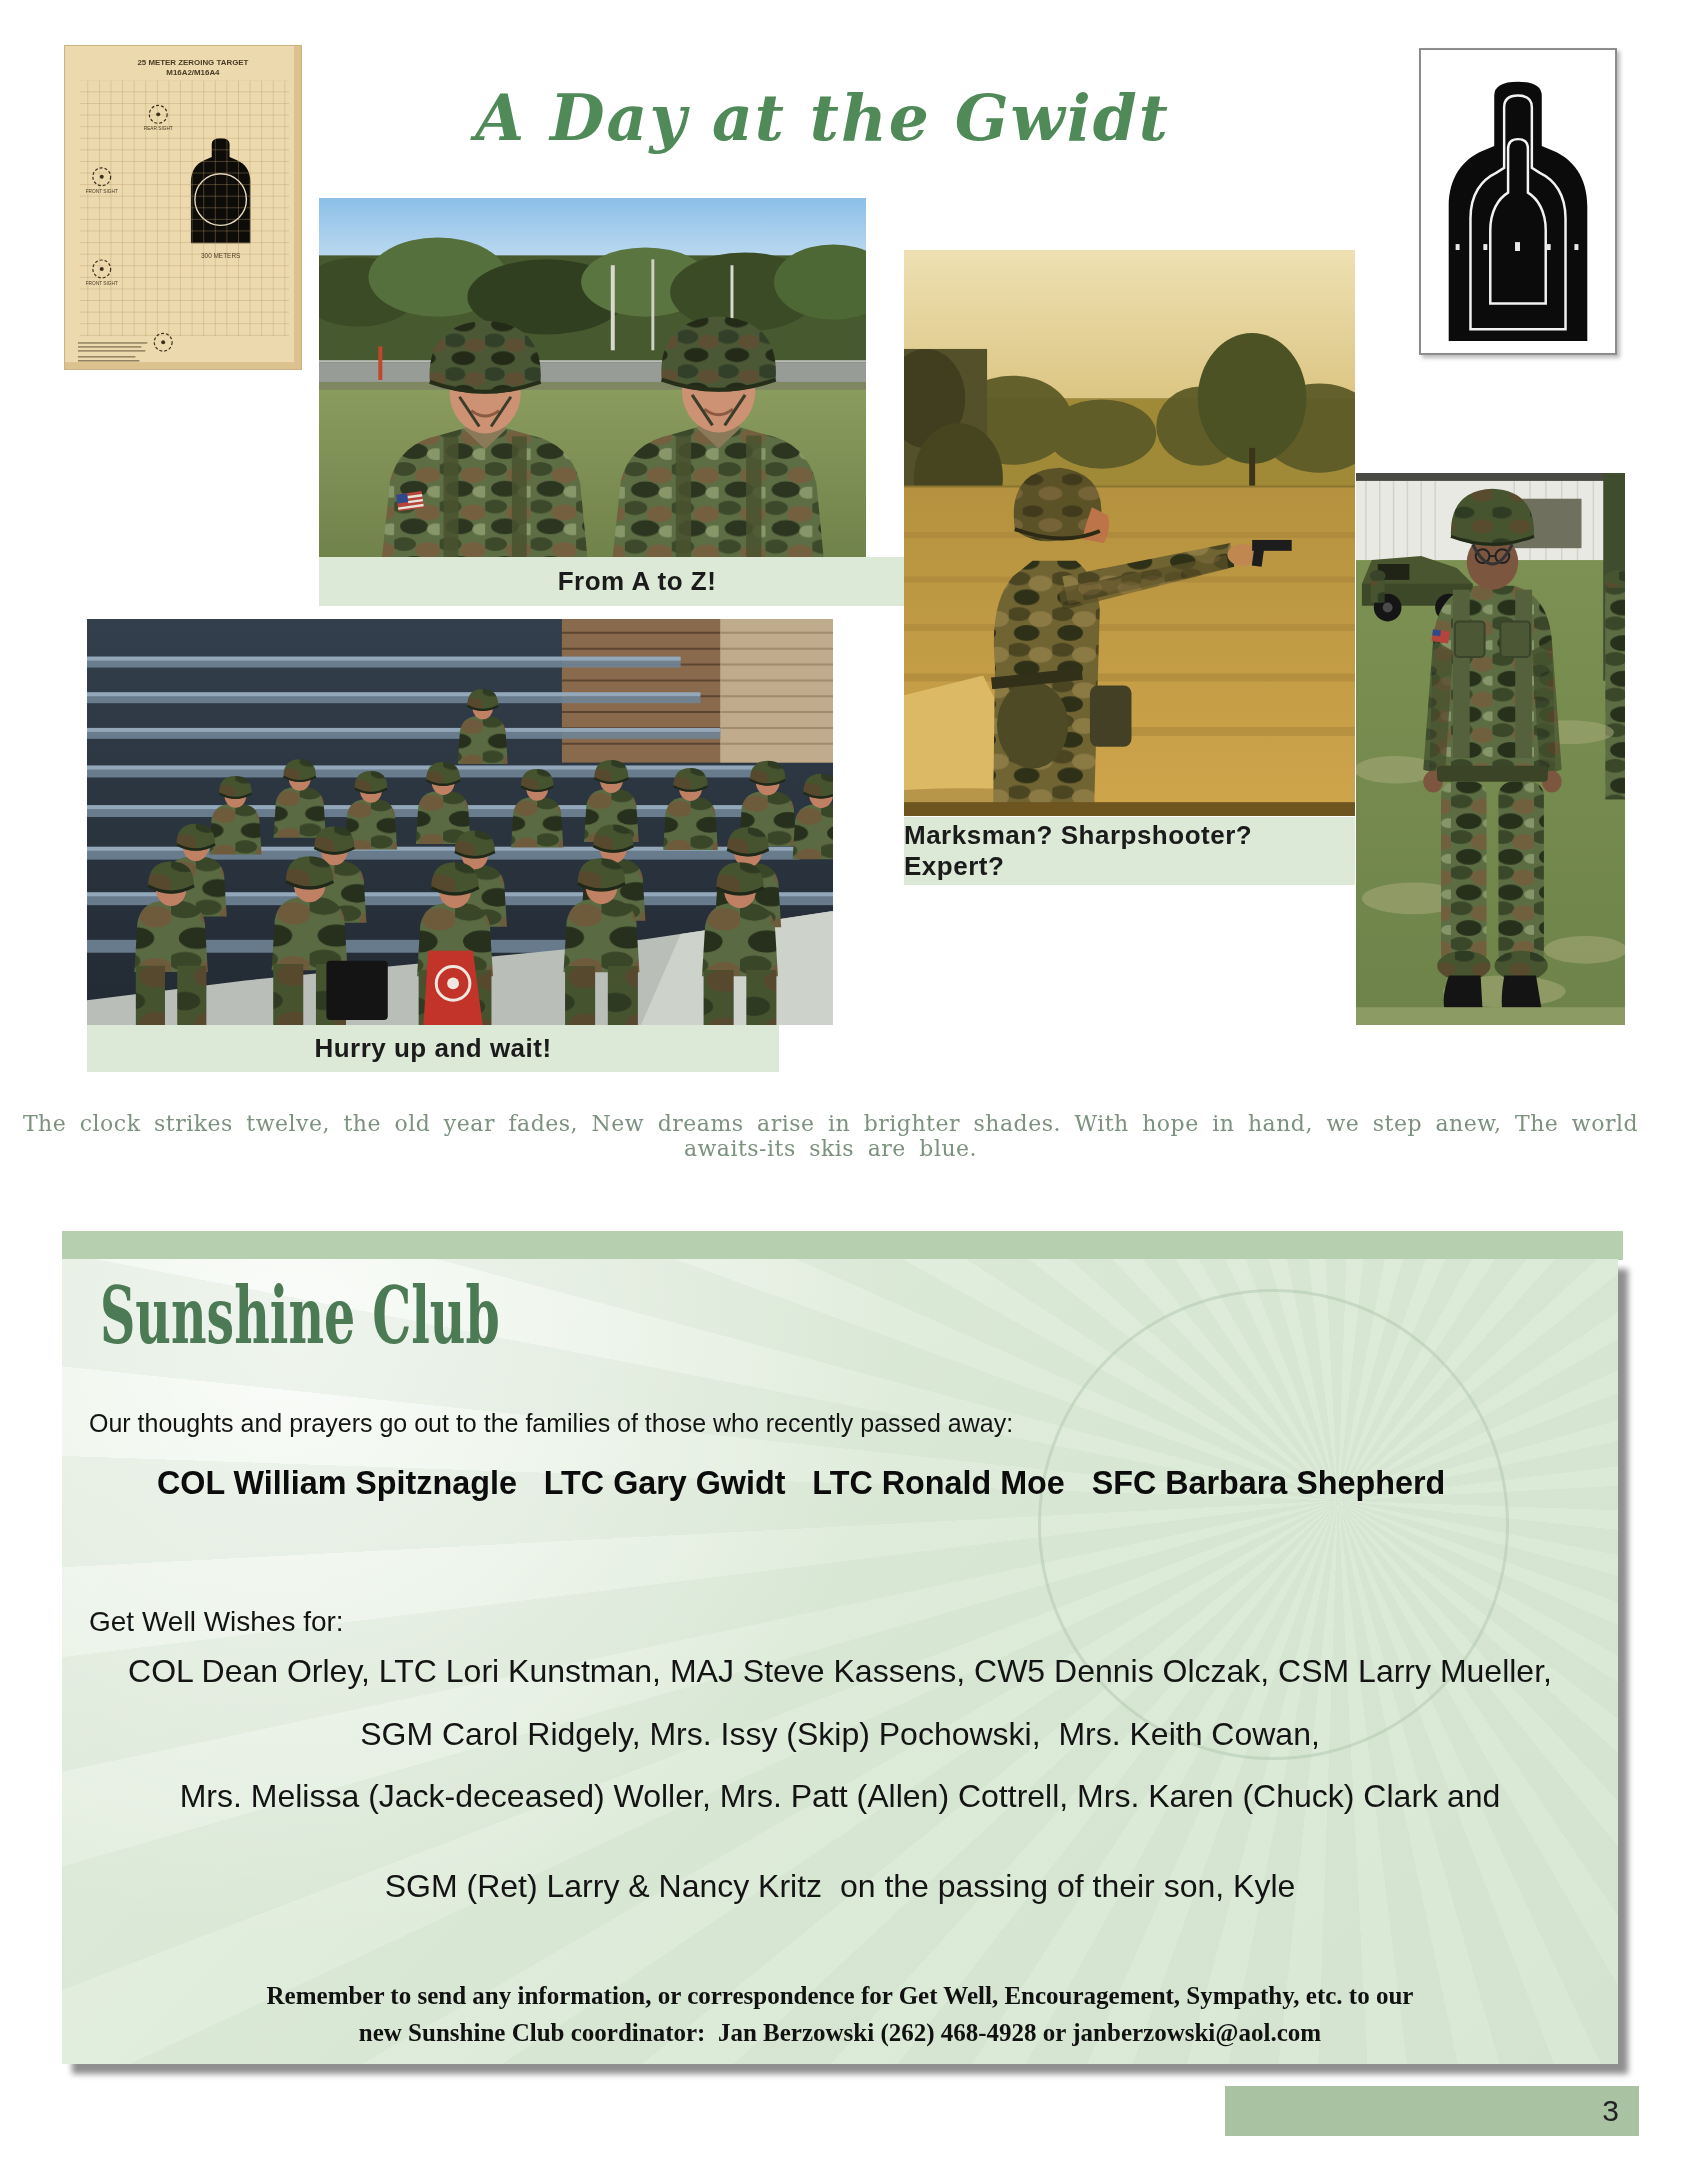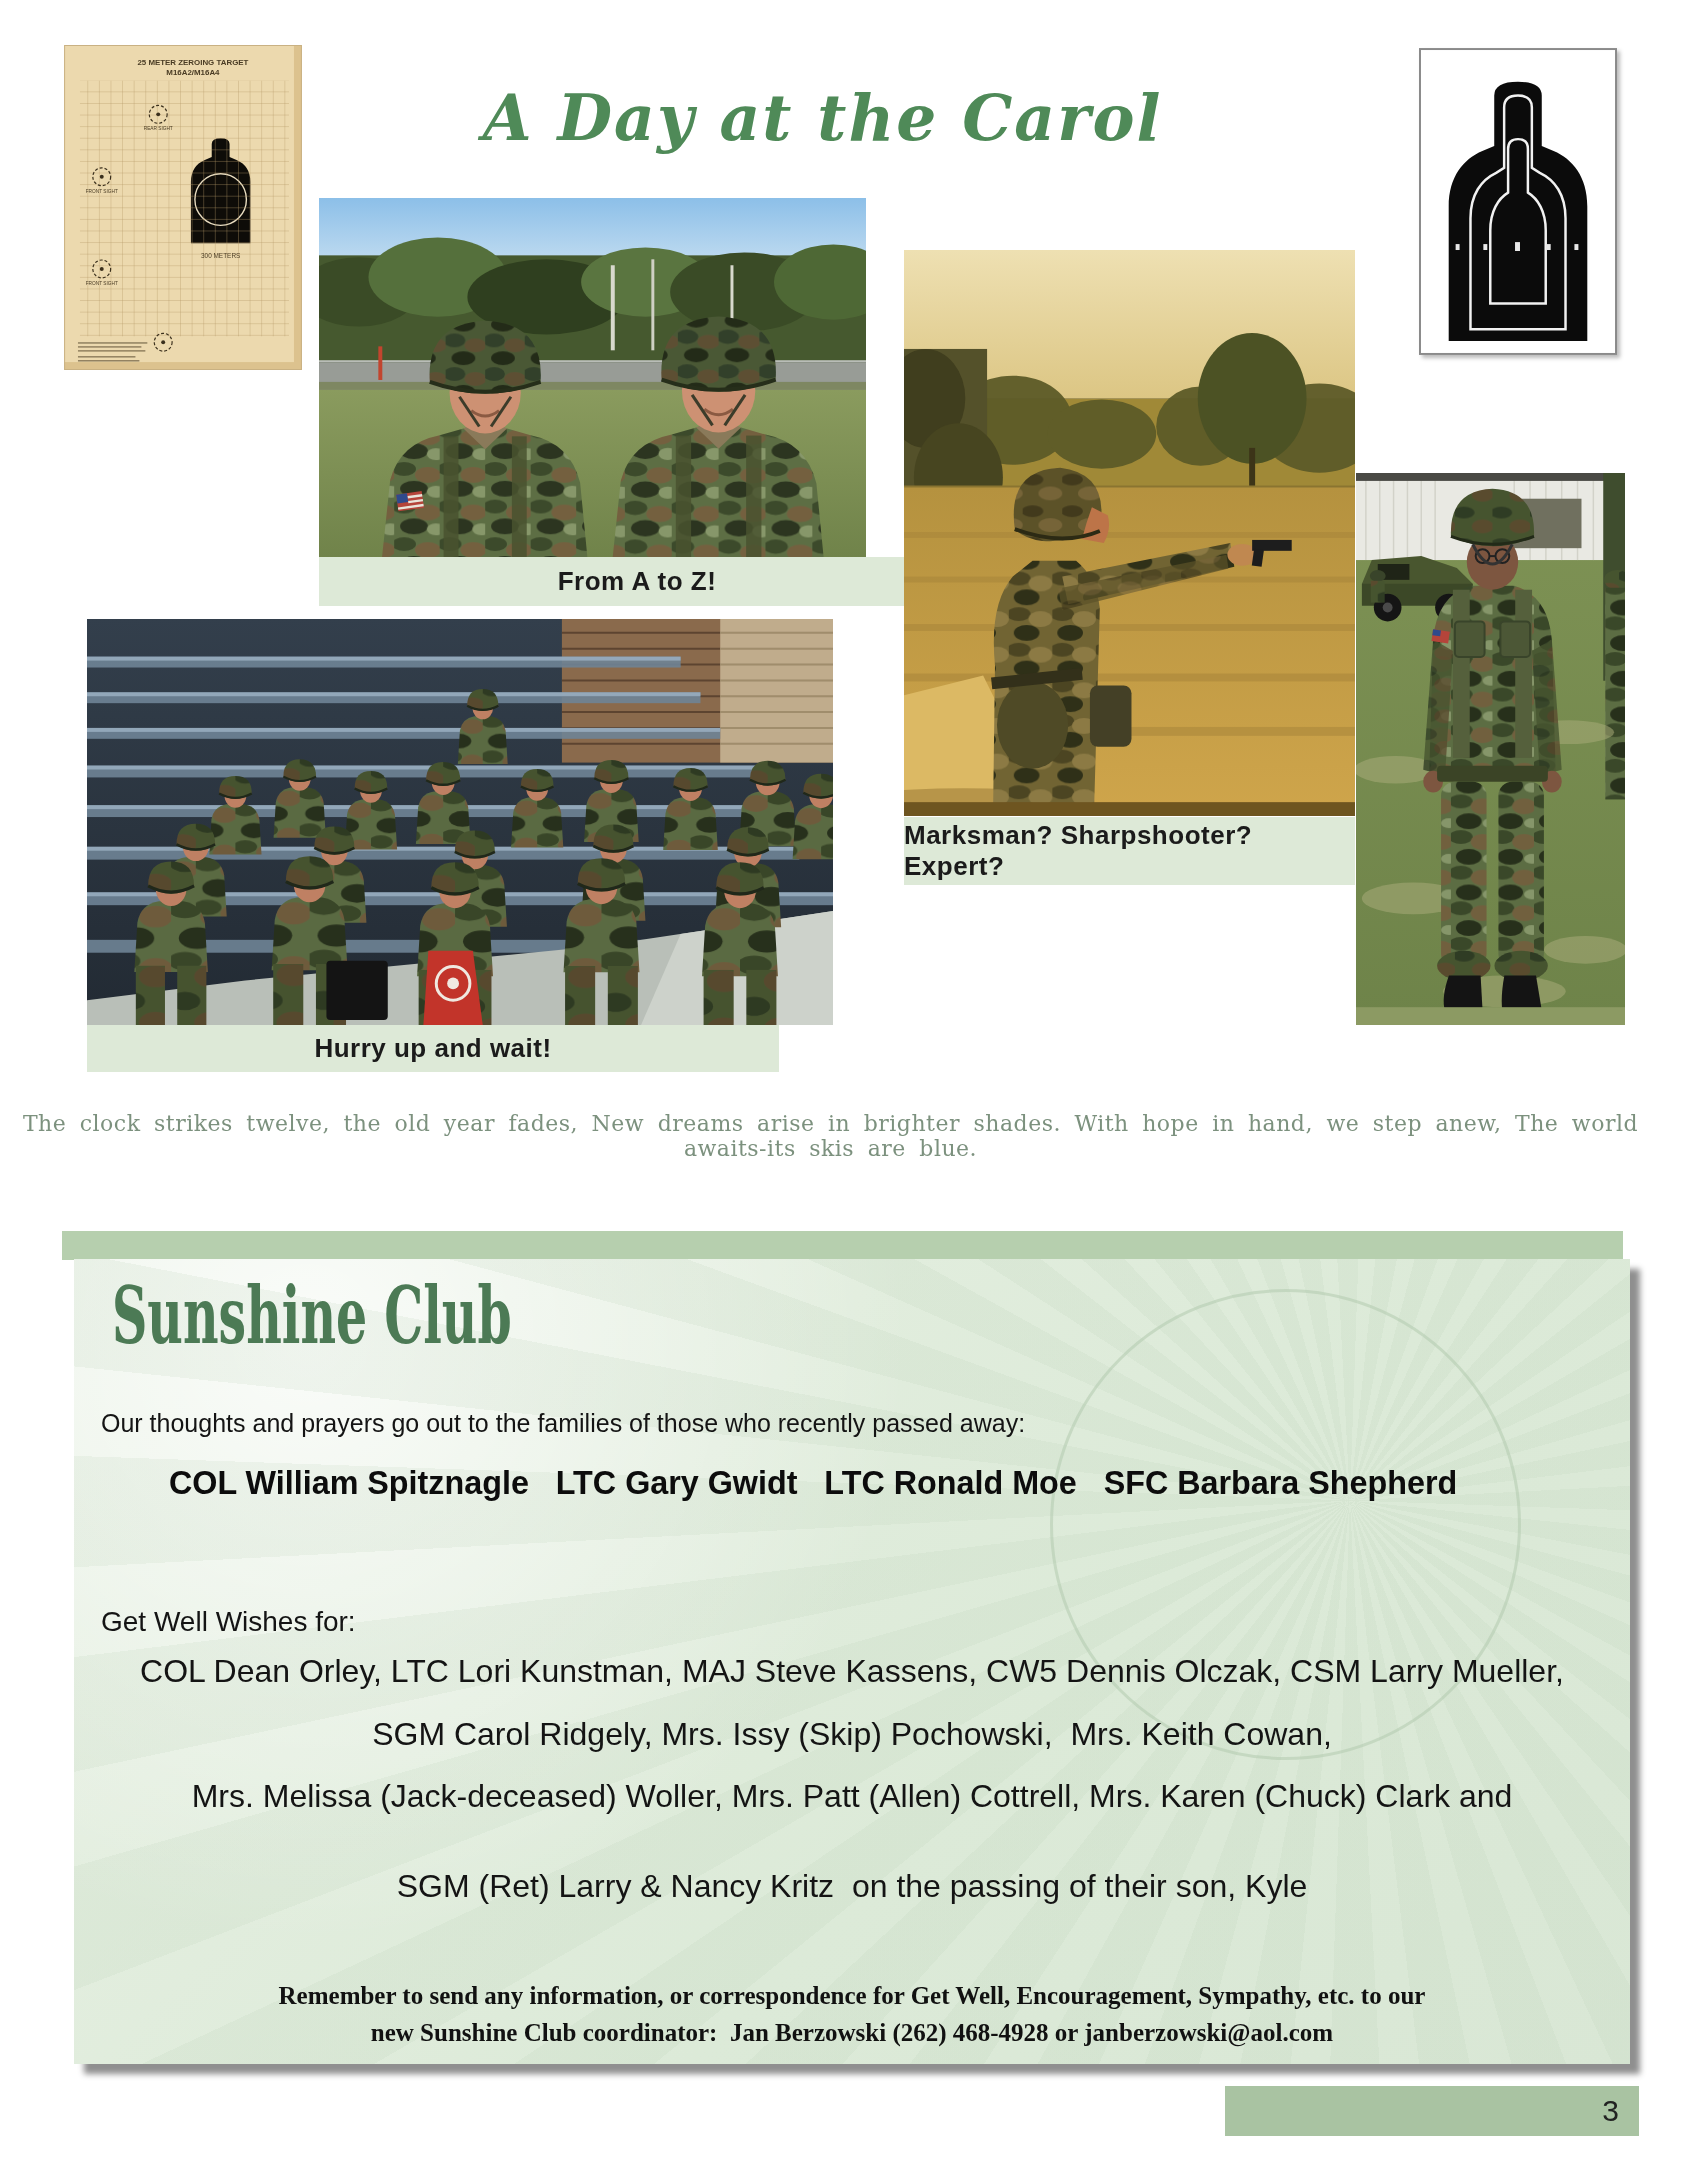--- a/index.html
+++ b/index.html
@@ -13,21 +13,21 @@
               font-family:"DejaVu Serif",serif;font-style:italic;font-weight:bold;
               font-size:63px;color:#4f8a58;letter-spacing:2px;}
   .quote{position:absolute;top:1111px;left:0;width:1661px;text-align:center;
          font-family:"DejaVu Serif",serif;font-size:22px;
          color:#7c917e;word-spacing:6px;letter-spacing:0.5px;}
   .sun-topbar{position:absolute;left:62px;top:1231px;width:1561px;height:29px;background:#b6cfae;}
   .sun-box{position:absolute;left:62px;top:1259px;width:1556px;height:805px;
            background:
              radial-gradient(circle at 15% 10%, rgba(255,255,255,.8), rgba(255,255,255,0) 40%),
              linear-gradient(135deg,#e8f1e4,#dcEAd8 60%,#d9e7d5);
-           box-shadow:10px 10px 6px #8f8f8f;overflow:hidden;margin-left:12px;}
+           box-shadow:10px 10px 6px #8f8f8f;overflow:hidden;}
   .rays{position:absolute;inset:0;
         background:repeating-conic-gradient(from 200deg at 82% 30%, rgba(255,255,255,0) 0deg 4deg, rgba(186,208,182,.38) 4deg 9deg);
         opacity:.45;}
   .ring{position:absolute;right:109px;top:30px;width:465px;height:465px;border-radius:50%;
         border:3px solid rgba(178,202,174,.55);}
   .sun-title{position:absolute;left:38px;top:10px;font-family:"DejaVu Serif",serif;font-weight:bold;
              font-size:79px;color:#4c7a55;transform:scaleX(.62);transform-origin:left top;white-space:pre;}
   .sun-intro{position:absolute;left:27px;top:150px;font-size:25px;color:#141414;}
   .sun-names{position:absolute;left:95px;top:204px;font-size:34px;font-weight:bold;color:#0c0c0c;
              transform:scaleX(.95);transform-origin:left top;white-space:pre;}
@@ -92,21 +92,21 @@
       <g fill="#8a7a5a">
         <rect x="14" y="300" width="70" height="1.4"></rect>
         <rect x="14" y="304" width="64" height="1.4"></rect>
         <rect x="14" y="308" width="68" height="1.4"></rect>
         <rect x="14" y="314" width="58" height="1.4"></rect>
         <rect x="14" y="318" width="62" height="1.4"></rect>
       </g>
     </svg>
   </div>
 
-  <div class="page-title">A Day at the Carol</div>
+  <div class="page-title">A Day at the Gwidt</div>
 
   <div class="sil-target">
     <svg viewBox="0 0 200 310">
       <rect x="1" y="1" width="198" height="308" fill="#ffffff" stroke="#8a8a8a" stroke-width="2"></rect>
       <path d="M30,296 L30,160 C30,130 45,112 64,104 L76,99 L76,48 Q76,34 100,34 Q124,34 124,48 L124,99 L136,104 C155,112 170,130 170,160 L170,296 Z" fill="#0b0b0b"></path>
       <path d="M52,284 L52,172 C52,148 63,133 78,126 L86,121 L86,60 Q86,48 100,48 Q114,48 114,60 L114,121 L122,126 C137,133 148,148 148,172 L148,284 Z" fill="none" stroke="#f2f2f2" stroke-width="2.5"></path>
       <path d="M72,258 L72,184 C72,165 80,152 90,146 L90,102 Q90,92 100,92 Q110,92 110,102 L110,146 C120,152 128,165 128,184 L128,258 Z" fill="none" stroke="#f2f2f2" stroke-width="2.5"></path>
       <g fill="#e8e8e8">
         <rect x="37" y="198" width="4" height="6"></rect>
         <rect x="65" y="198" width="4" height="6"></rect>

